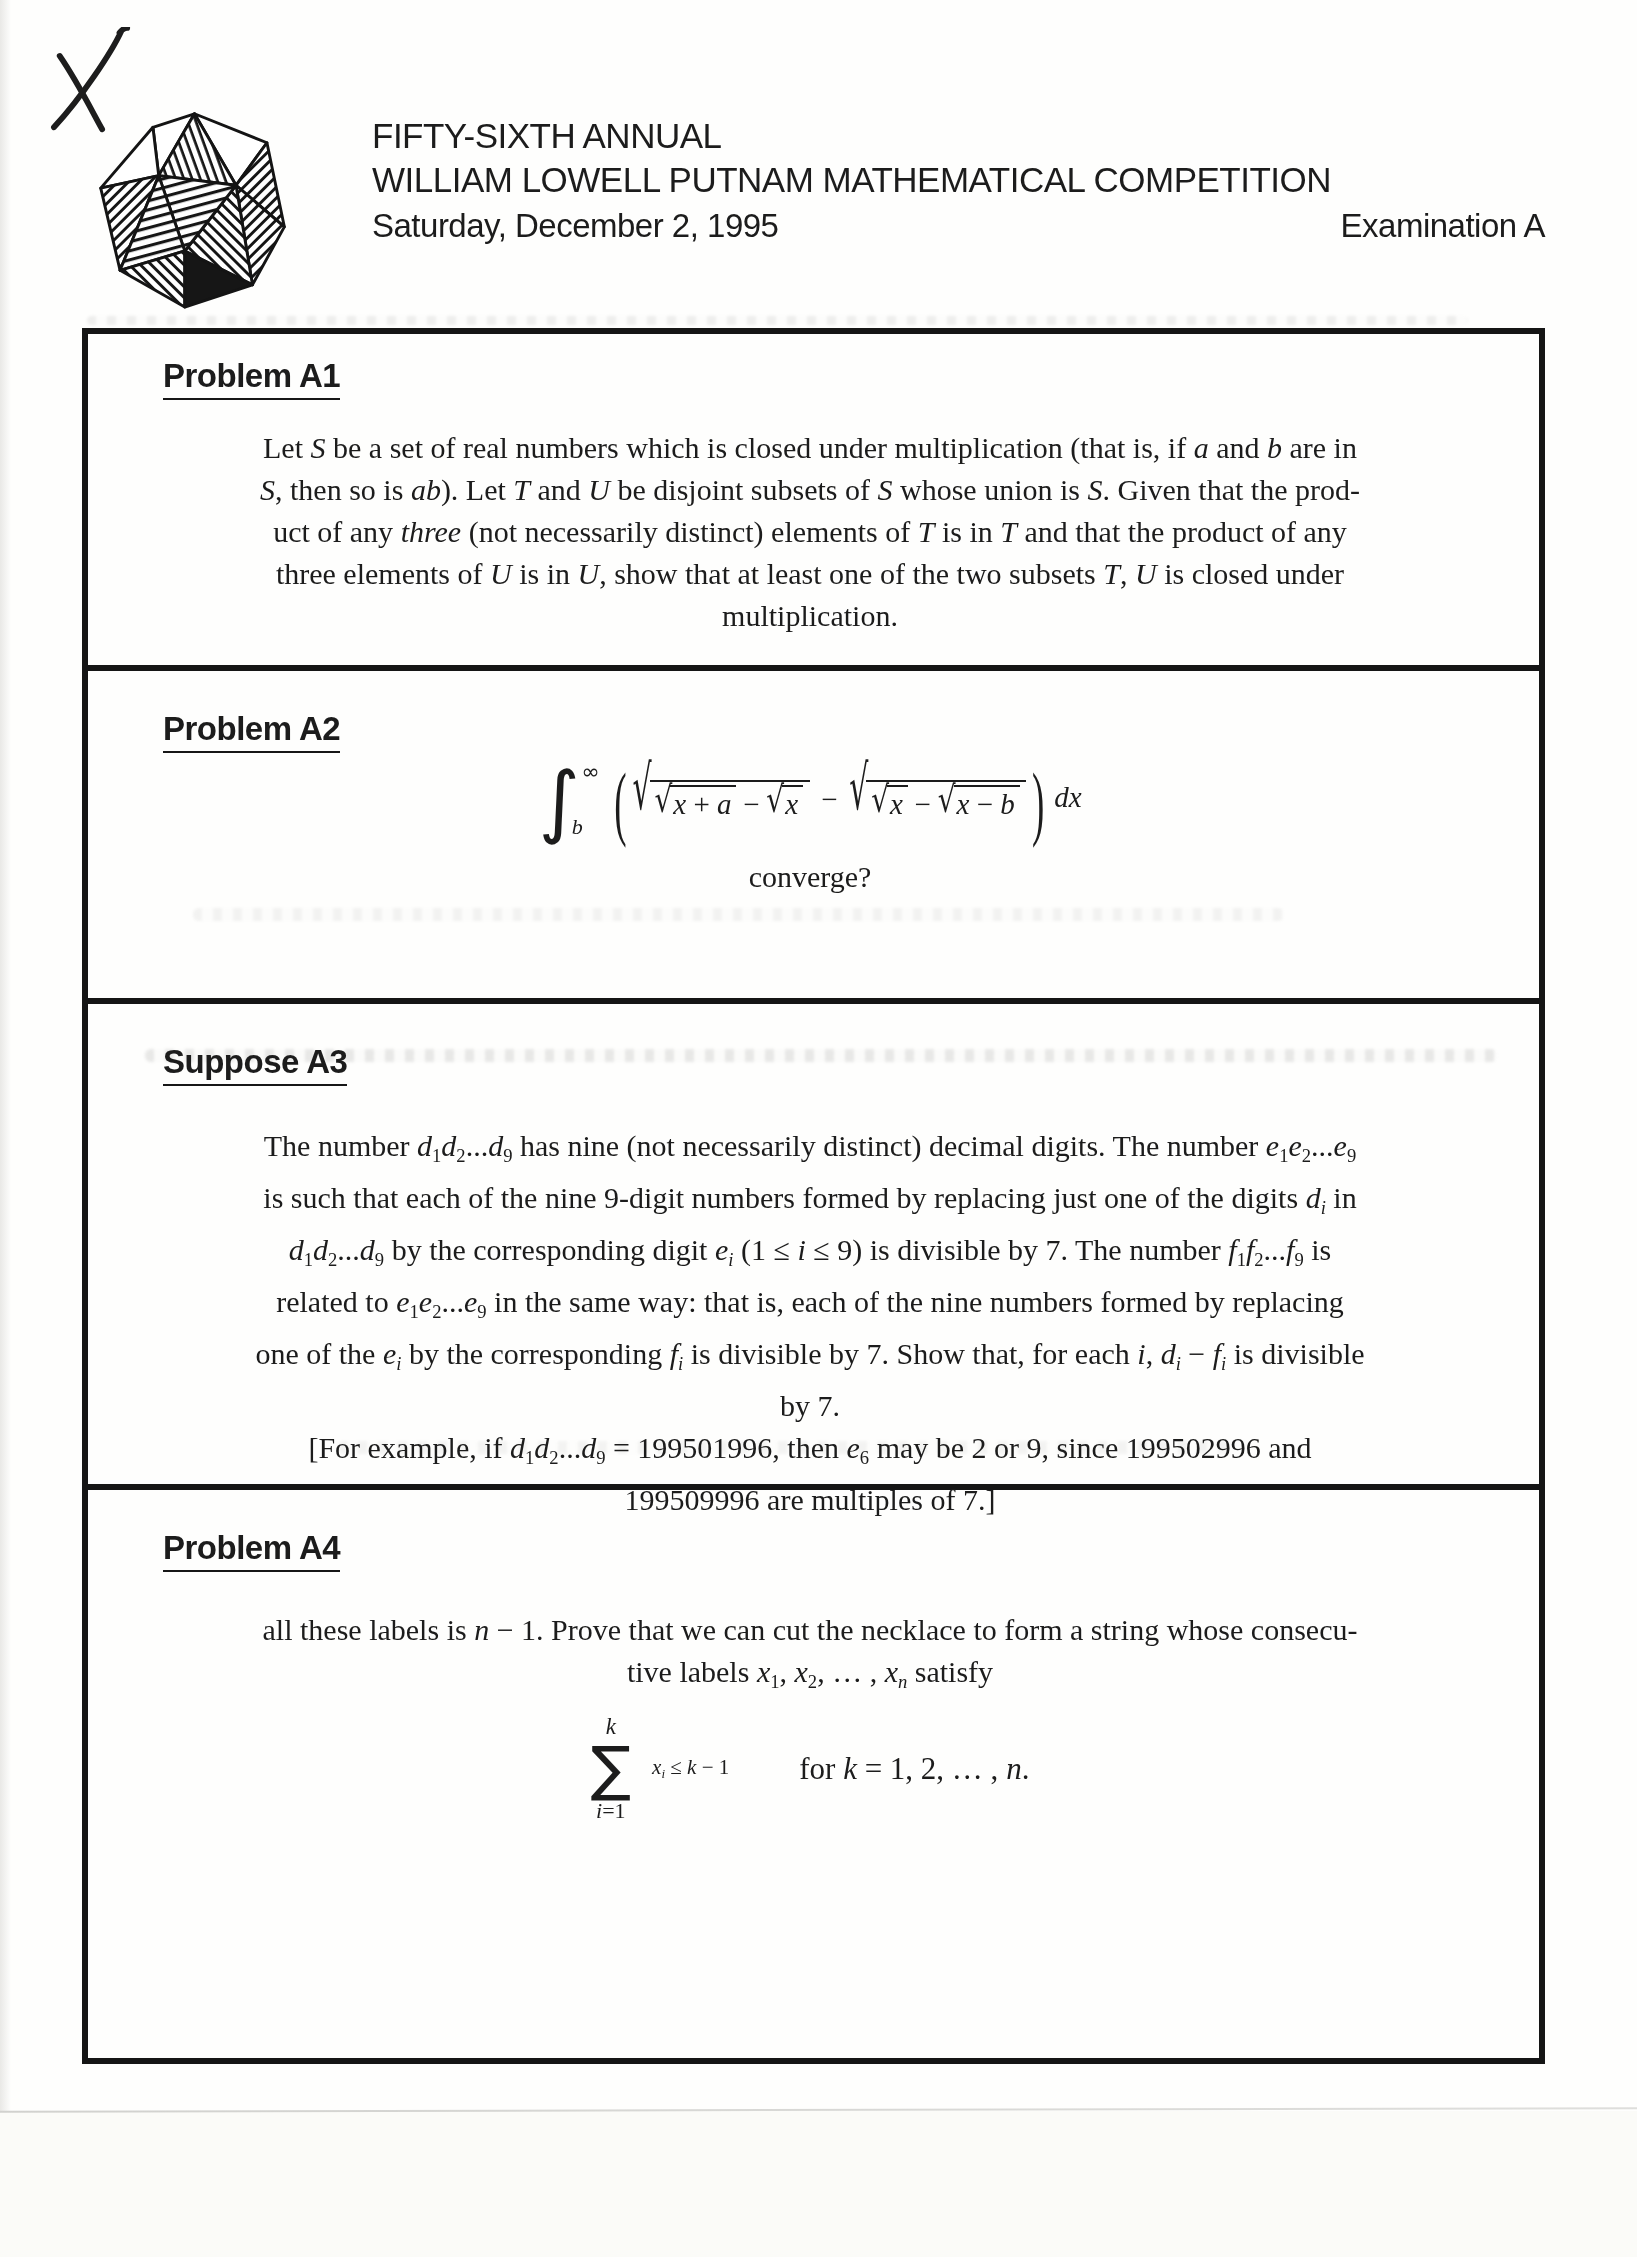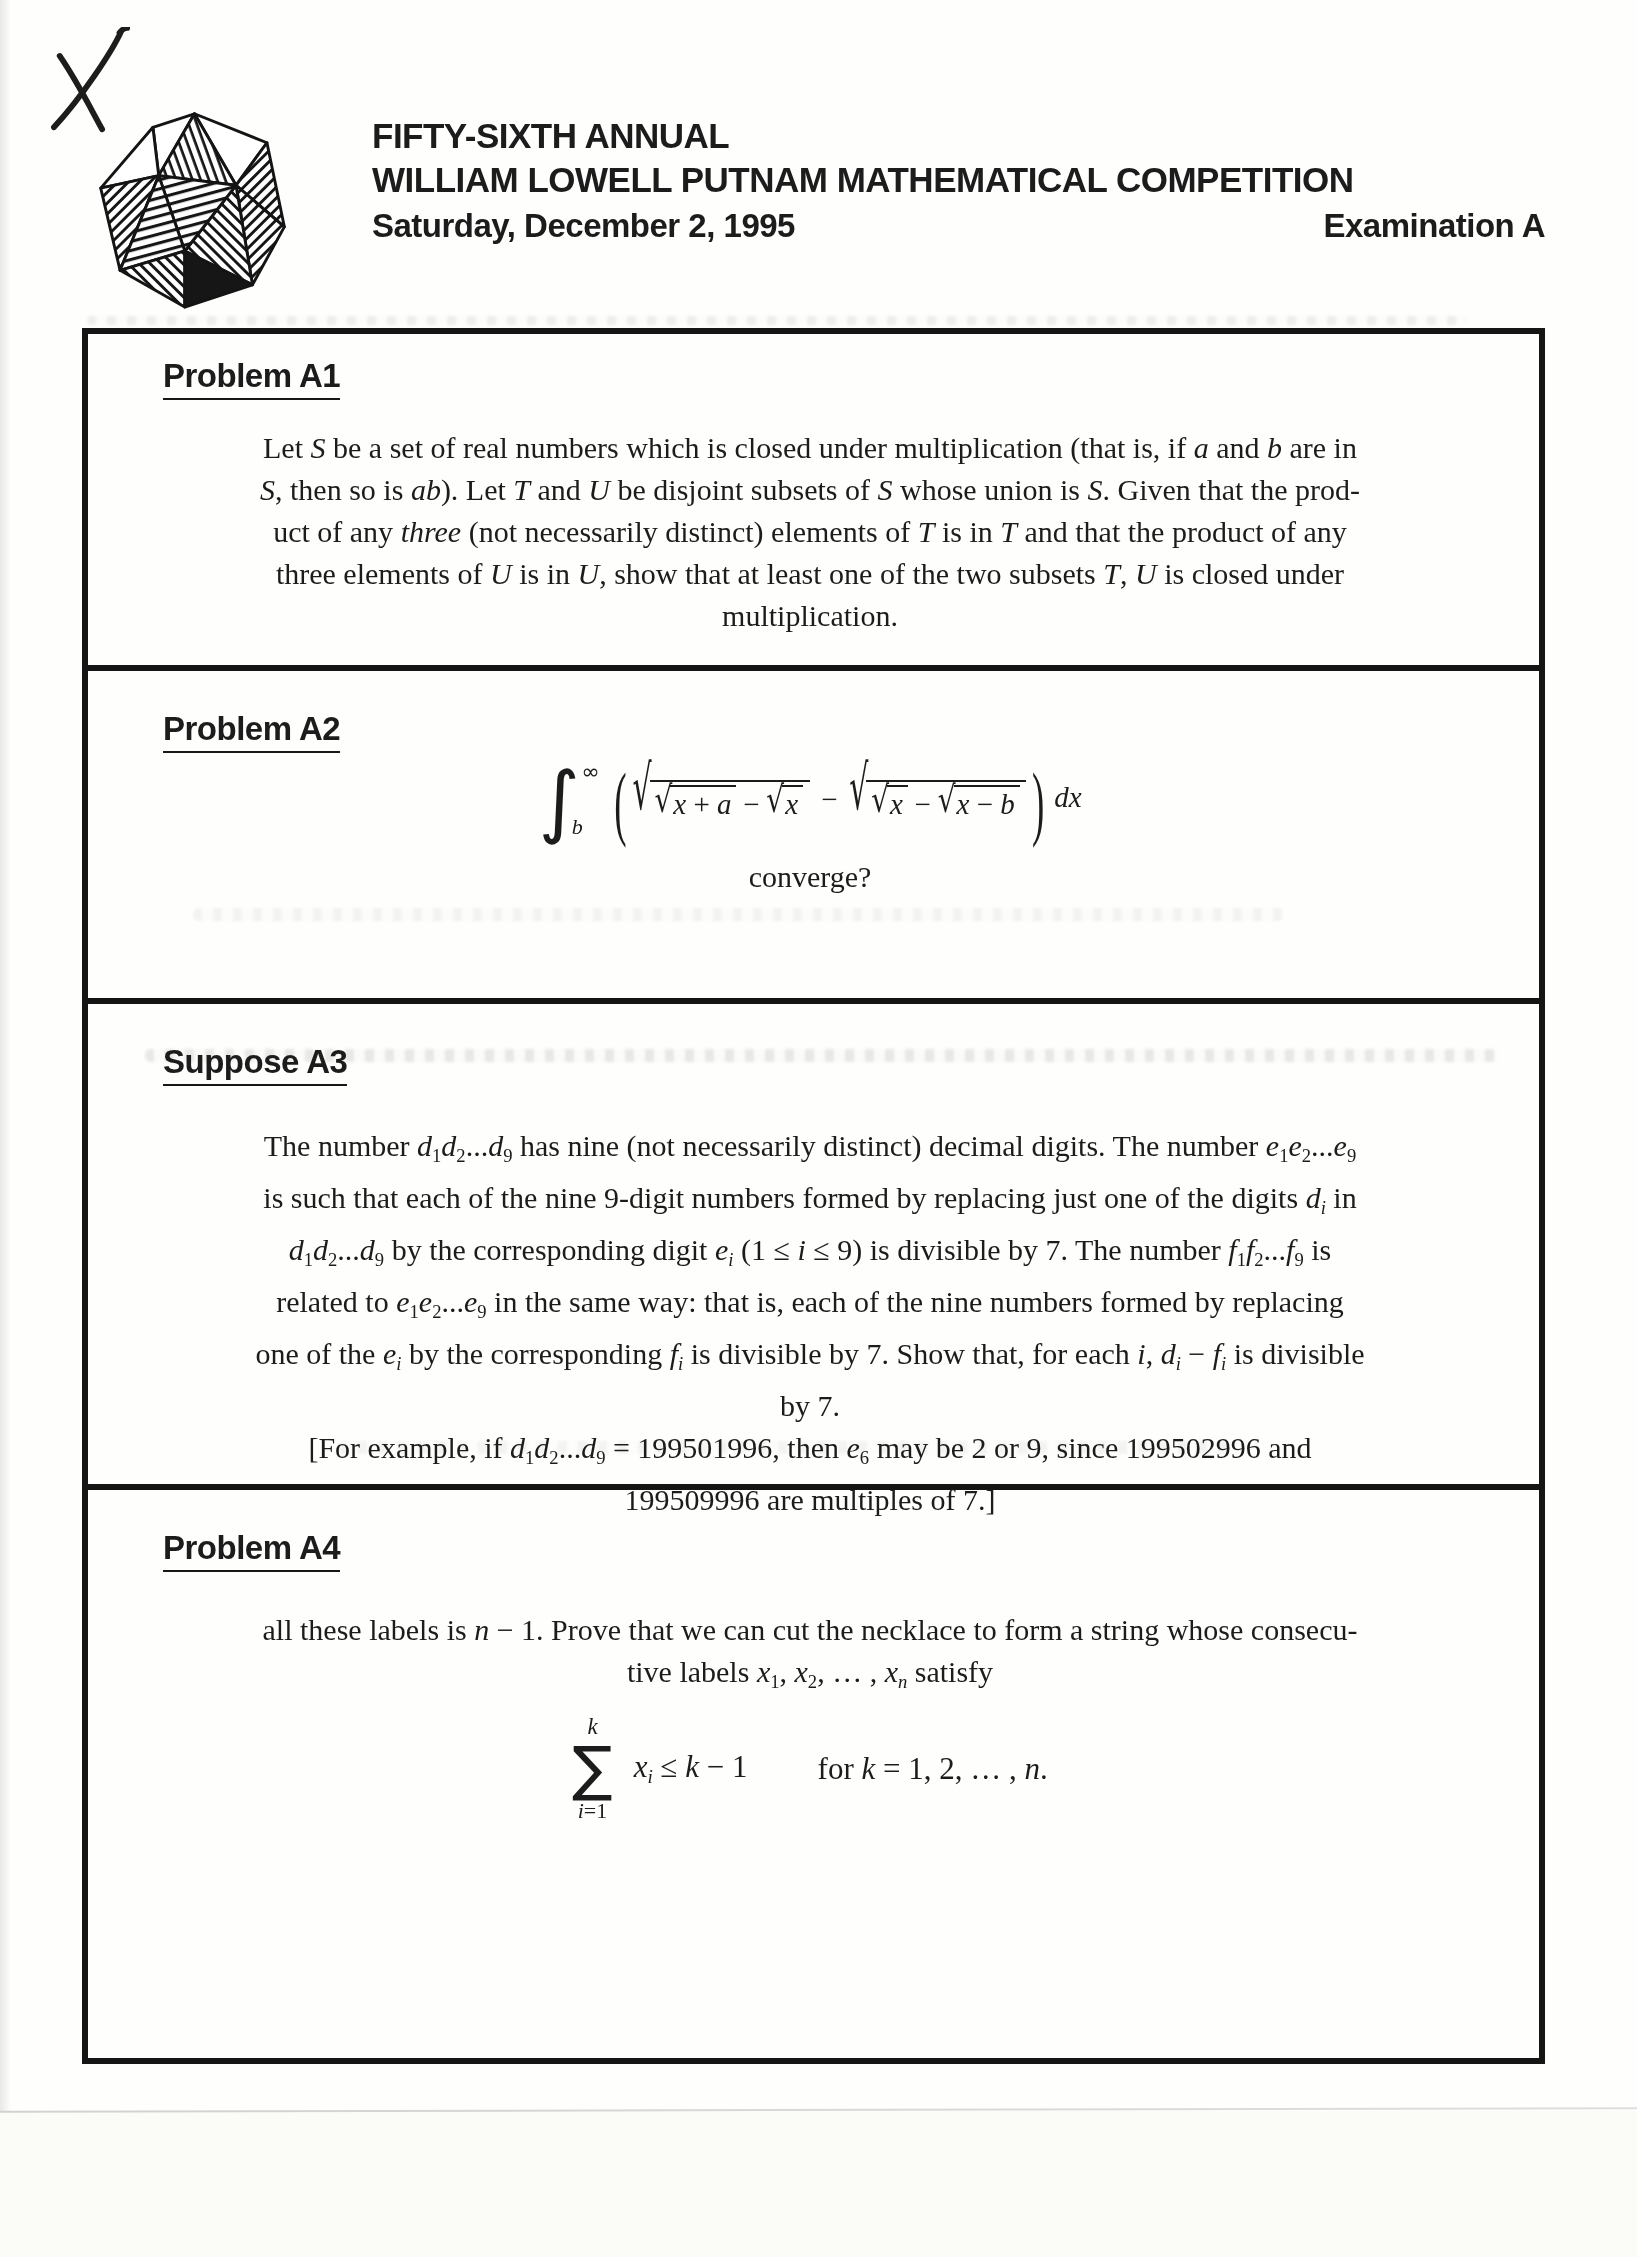--- a/index.html
+++ b/index.html
@@ -17,21 +17,21 @@
   .ghost{position:absolute;border-radius:5.8px;filter:blur(1.4px);
     background:repeating-linear-gradient(90deg,rgba(110,110,108,.5) 0 8.7px,rgba(190,190,186,.15) 8.7px 20px);}
   .g0{left:87px;top:316px;width:1381px;height:8.7px;opacity:.22;}
   .g1{left:145px;top:1049px;width:1352px;height:12.6px;opacity:.30;}
   .g2{left:193px;top:908px;width:1091px;height:12.6px;opacity:.16;}
   .g3{left:338px;top:1441px;width:898px;height:12.6px;opacity:.15;}
   
   .xmark{position:absolute;left:44px;top:27px;}
   .logo{position:absolute;left:93px;top:106px;}
   .header-text{position:absolute;left:372px;top:114px;width:1173px;
-    font-family:"Liberation Sans","DejaVu Sans",sans-serif;font-weight:bold;letter-spacing:-0.5px;}
+    font-family:"Liberation Sans","DejaVu Sans",sans-serif;font-weight:normal;letter-spacing:-0.5px;}
   .ht-line{font-size:35px;line-height:44px;white-space:nowrap;}
   .ht-row3{display:flex;justify-content:space-between;align-items:baseline;margin-top:4.8px;}
   .ht-date{font-size:33px;}
   .ht-exam{font-size:33px;}
   
   .problems{position:absolute;left:82px;top:328px;width:1463px;height:1736px;
     border:6.8px solid #151515;box-sizing:border-box;background:transparent;}
   .cell{box-sizing:border-box;padding:0 82px 0 75px;}
   .cell + .cell{border-top:6.8px solid #151515;}
   .c1{height:331px;padding-top:23px;}
@@ -71,21 +71,21 @@
   .fm-minus-in{margin:0 6.8px;}
   .fm-dx{margin-left:6.8px;padding-bottom:7.7px;}
   .c2 .ptext-outro{margin-top:5.8px;}
   
   .a4-formula{display:flex;justify-content:center;align-items:center;gap:70px;margin-top:11.6px;}
   .sum-group{display:flex;align-items:center;}
   .sum-col{display:flex;flex-direction:column;align-items:center;}
   .sum-upper{font-size:23px;font-style:italic;margin-bottom:-2.9px;}
   .sigma{font-family:"DejaVu Sans",sans-serif;font-size:60px;line-height:1;font-weight:500;}
   .sum-lower{font-size:22px;margin-top:0px;}
-  .sum-body{font-size:31px;margin-left:21px;}
+  .sum-body{font-size:21px;margin-left:21px;}
   .sum-cond{font-size:31px;}
 </style>
 </head>
 <body>
 
 <div class="edge-left"></div>
 <div class="page-lower"></div>
 <div class="page-break-line"></div>
 <div class="ghost g0"></div>
 <div class="ghost g1"></div>

